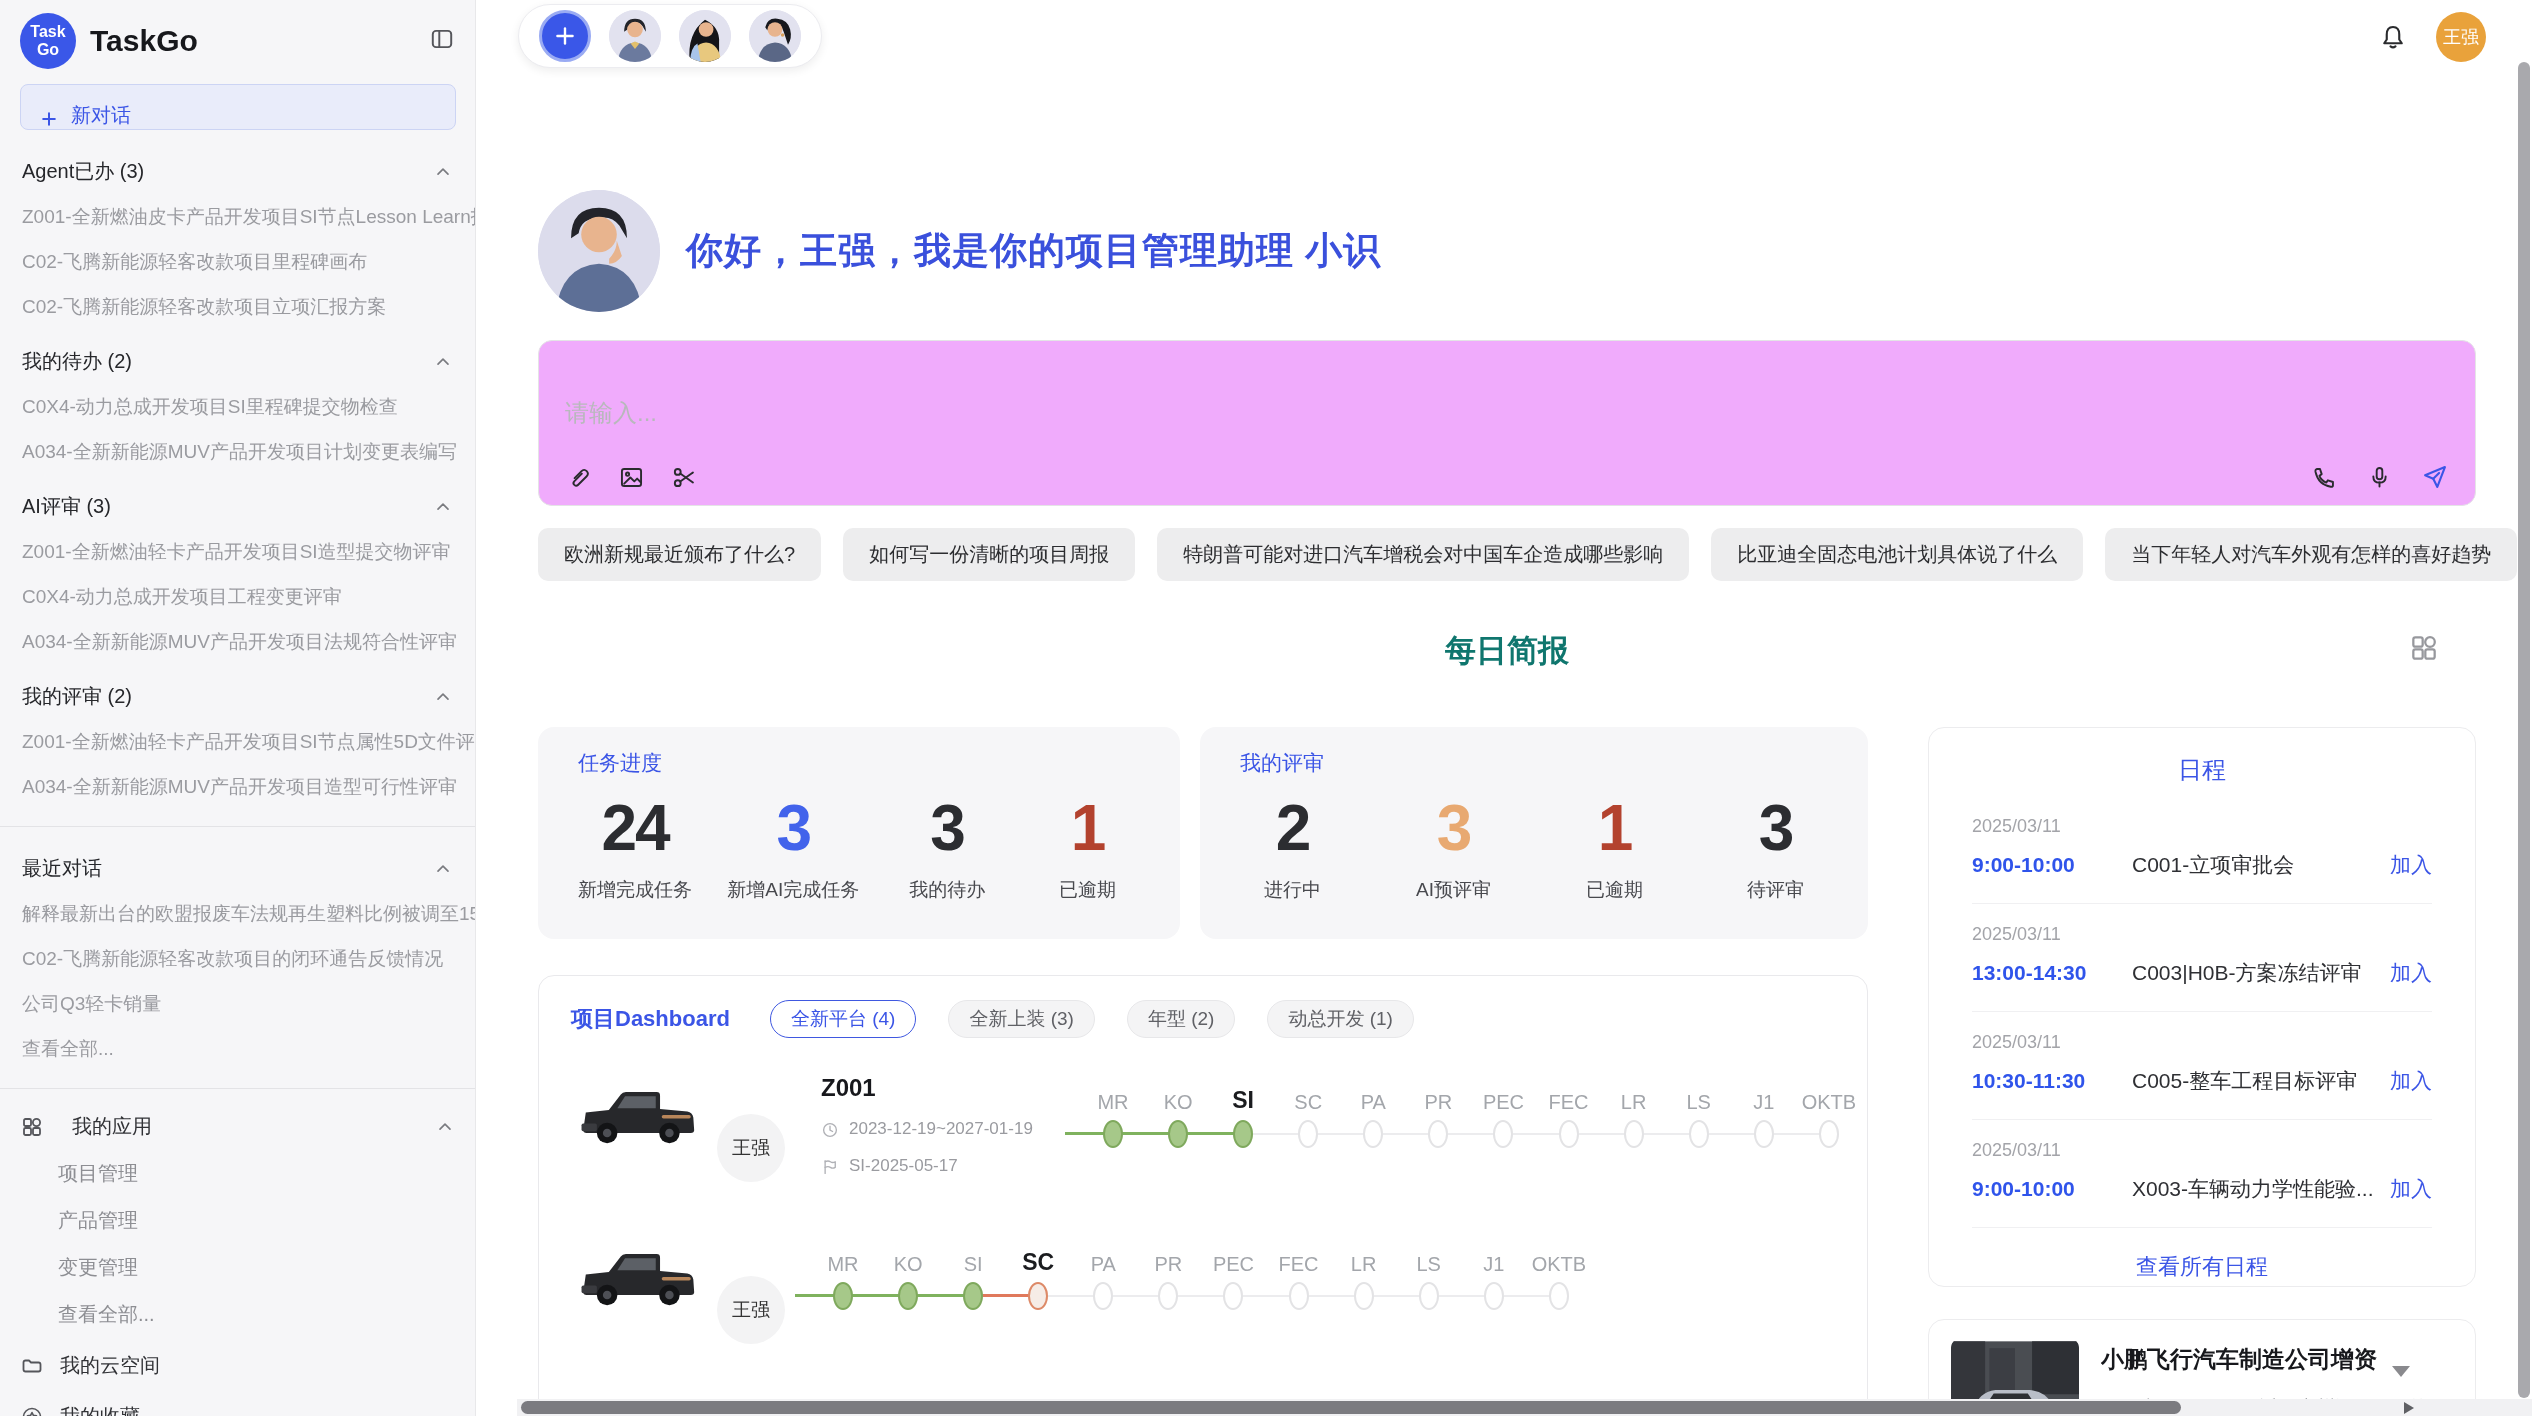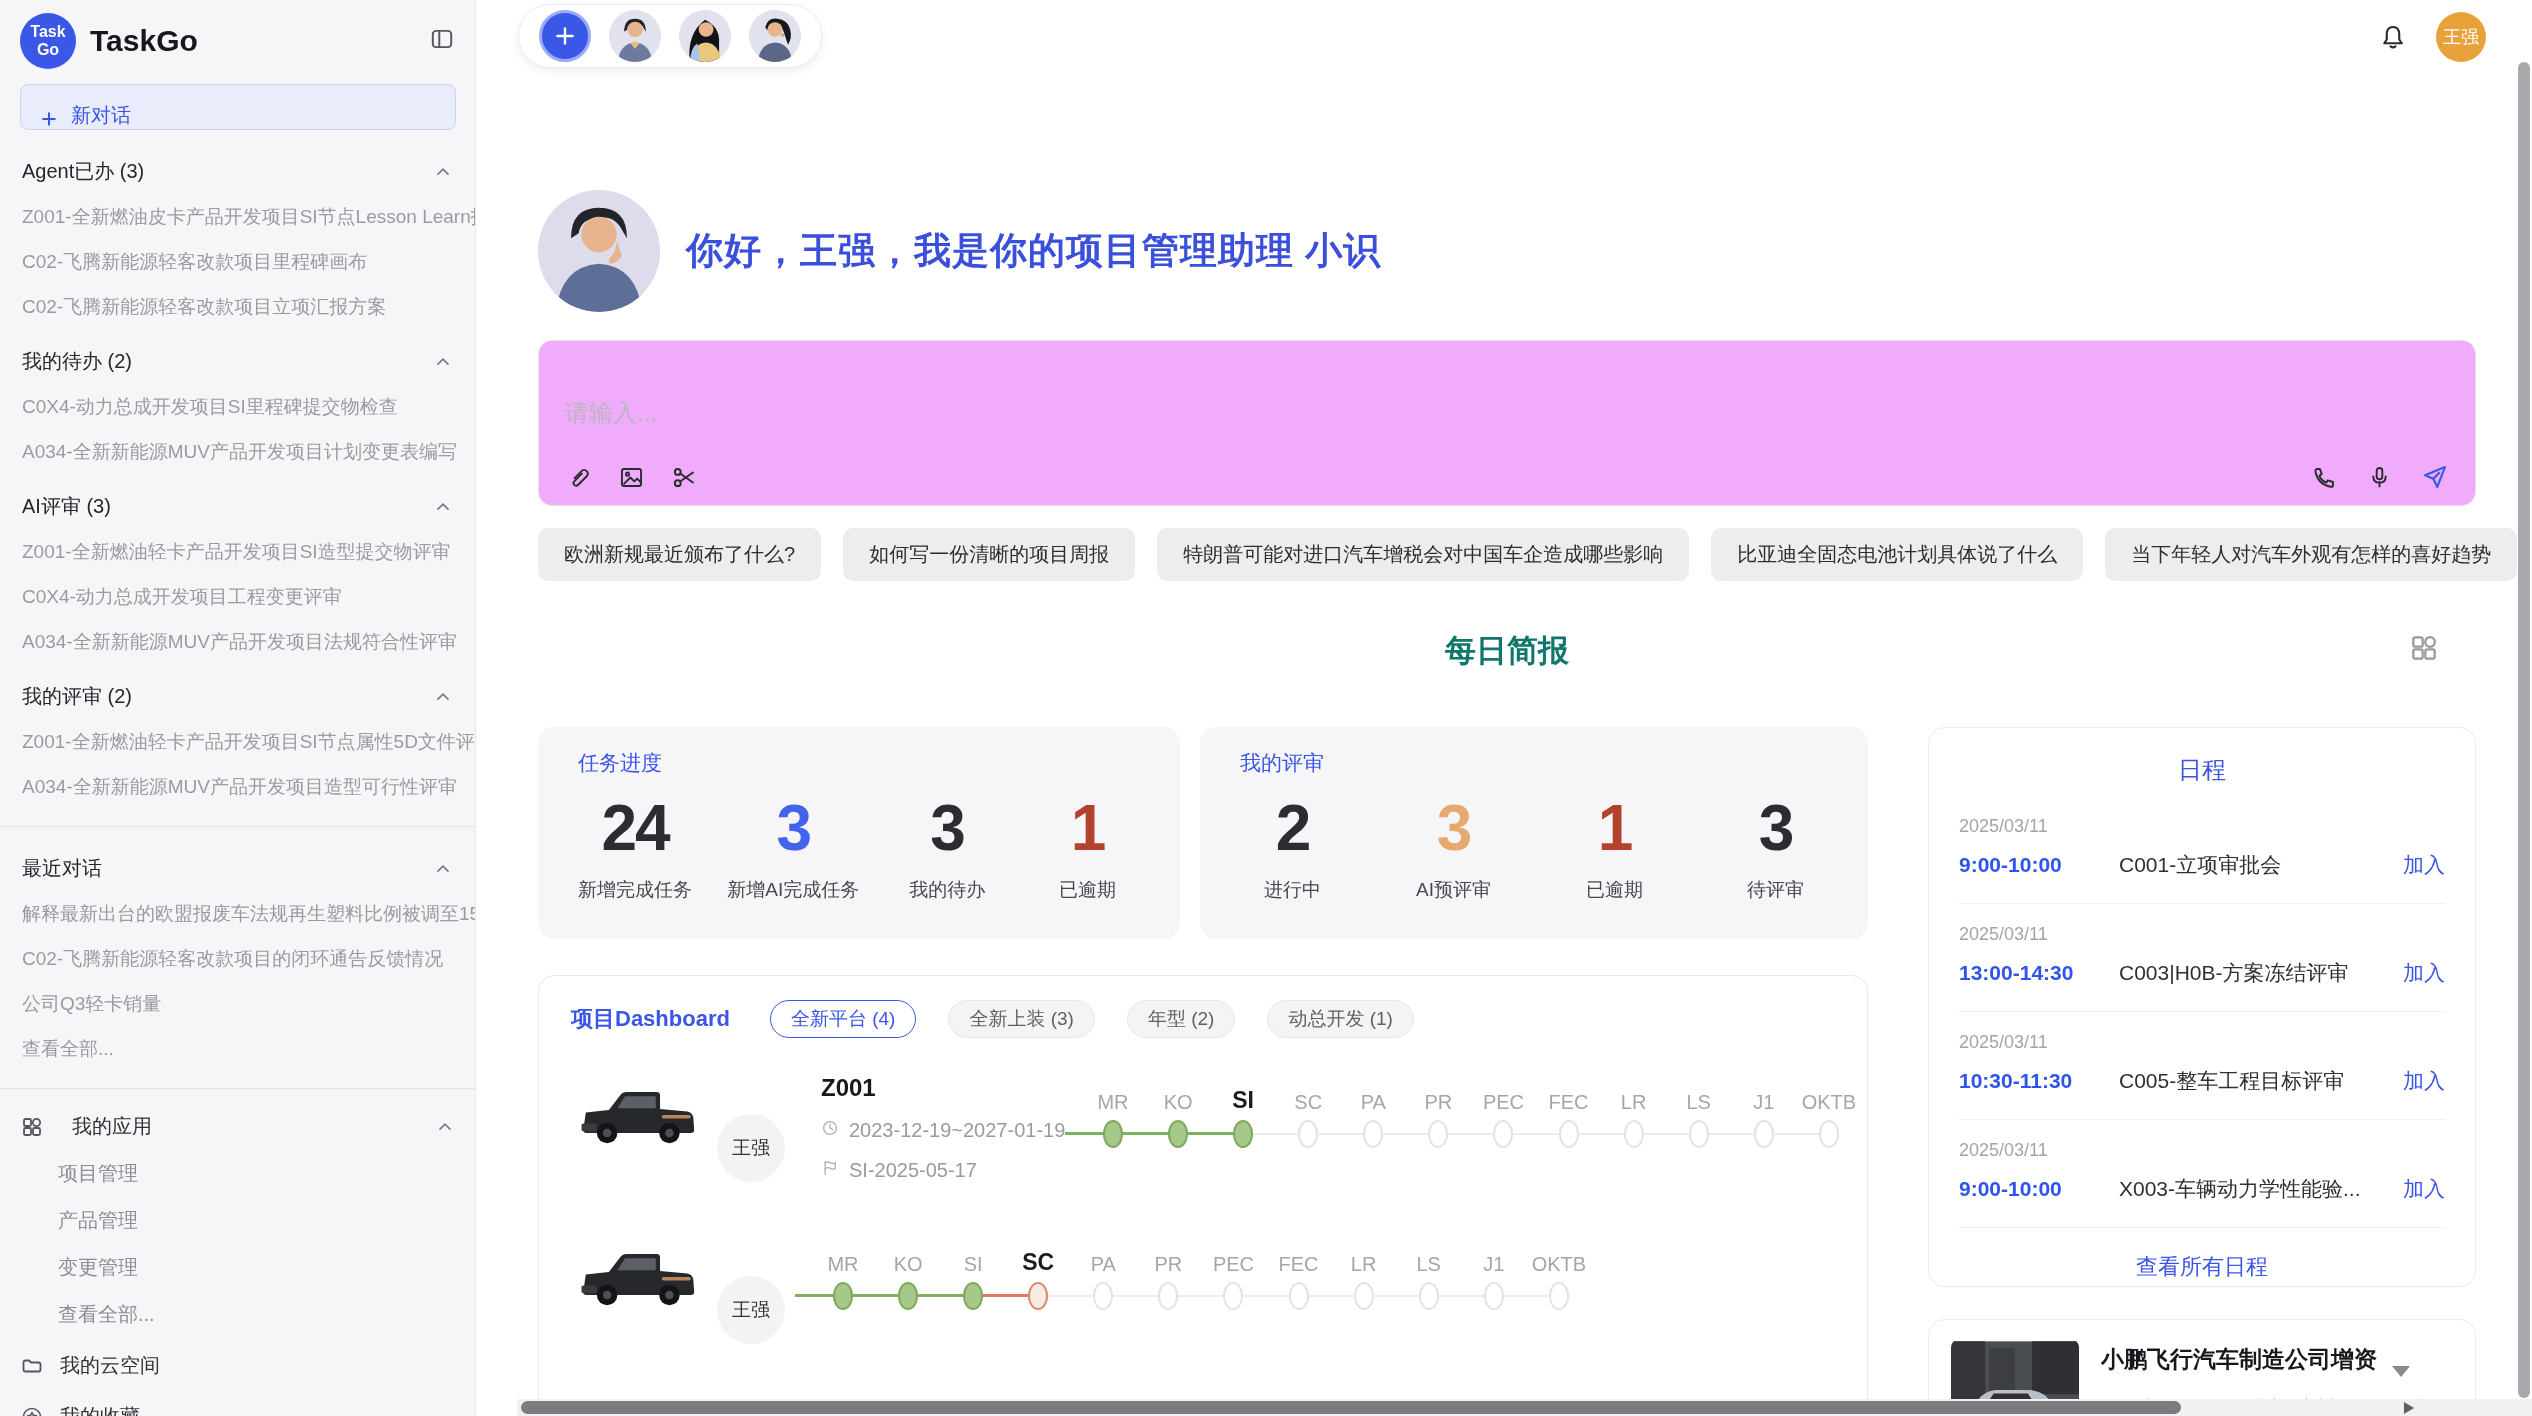--- a/index.html
+++ b/index.html
@@ -88,36 +88,36 @@
   .pill.active { background:#fff; color:#3b55e6; border:1.5px solid #3f58e0; }
 
   .proj-row { display:flex; margin-top:34px; position:relative; min-height:128px; }
   .proj-media { width:250px; position:relative; flex:none; }
   .proj-truck { width:128px; height:86px; margin-left:2px; }
   .owner-badge { position:absolute; left:146px; top:42px; width:68px; height:68px; border-radius:50%;
                  background:#f3f3f4; display:flex; align-items:center; justify-content:center;
                  font-size:19px; color:#333; }
   .proj-info { width:270px; flex:none; padding-top:2px; }
   .proj-code { font-size:24px; font-weight:700; color:#17181c; }
-  .meta-row { display:flex; align-items:flex-start; gap:10px; margin-top:17px; font-size:20px; color:#9a9ba0; white-space:nowrap; }
+  .meta-row { display:flex; align-items:flex-end; gap:10px; margin-top:17px; font-size:17px; color:#9a9ba0; white-space:nowrap; }
   .timeline { width:760px; position:relative; flex:none; padding-top:6px; }
   .tl-line { position:absolute; top:61px; height:2px; background:#ececee; z-index:0; }
   .tl-line.seg-green { background:#7fb25e; height:3px; top:60px; }
   .tl-line.seg-red { background:#e0795c; height:3px; top:60px; }
   .tl-cells { display:flex; justify-content:space-between; position:relative; z-index:1; }
   .tl-cell { width:44px; display:flex; flex-direction:column; align-items:center; }
   .tl-label { height:36px; font-size:20px; color:#a3a6ab; display:flex; align-items:flex-end; justify-content:center; }
   .tl-label.current { color:#1b1c1f; font-weight:700; font-size:23px; }
   .tl-node { width:20px; height:28px; border-radius:50%; background:#fff; border:2px solid #e3e3e5; margin-top:6px; }
   .tl-node.done { background:#a6c889; border-color:#7fa95d; }
   .tl-node.overdue { background:#f6ece6; border-color:#dd8a68; }
   .row3-sliver { position:absolute; left:140px; top:420px; width:100px; height:60px; }
 
   .sched-card { position:absolute; left:1452px; top:727px; width:548px; height:560px; background:#fff;
-                border:1px solid #ececee; border-radius:16px; padding:26px 30px; overflow:hidden; }
+                border:1px solid #ececee; border-radius:16px; padding:26px 43px; overflow:hidden; }
   .sched-title { text-align:center; font-size:24px; color:#3b55e6; margin-bottom:10px; }
   .event { padding:20px 0 24px; border-bottom:1px solid #f0f0f2; }
   .event-date { font-size:18px; color:#a3a4a9; }
   .event-main { display:flex; align-items:center; margin-top:14px; }
   .event-time { width:160px; font-size:21px; color:#2f54eb; font-weight:600; flex:none; }
   .event-name { flex:1; font-size:21px; color:#2f3034; white-space:nowrap; overflow:hidden; }
   .event-join { font-size:21px; color:#3b55e6; cursor:pointer; margin-left:12px; }
   .sched-footer { text-align:center; font-size:22px; color:#3b55e6; margin-top:24px; cursor:pointer; }
 
   .news-card { position:absolute; left:1452px; top:1319px; width:548px; height:200px; background:#fff;

